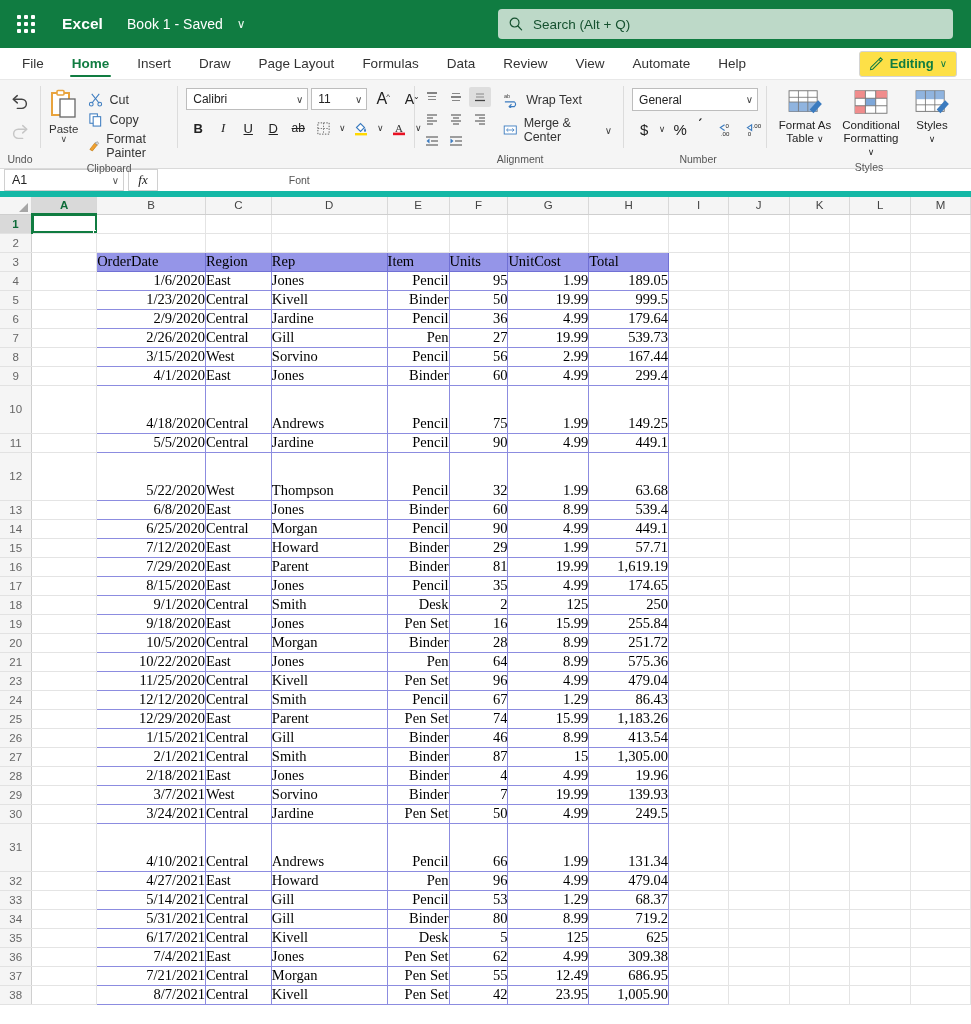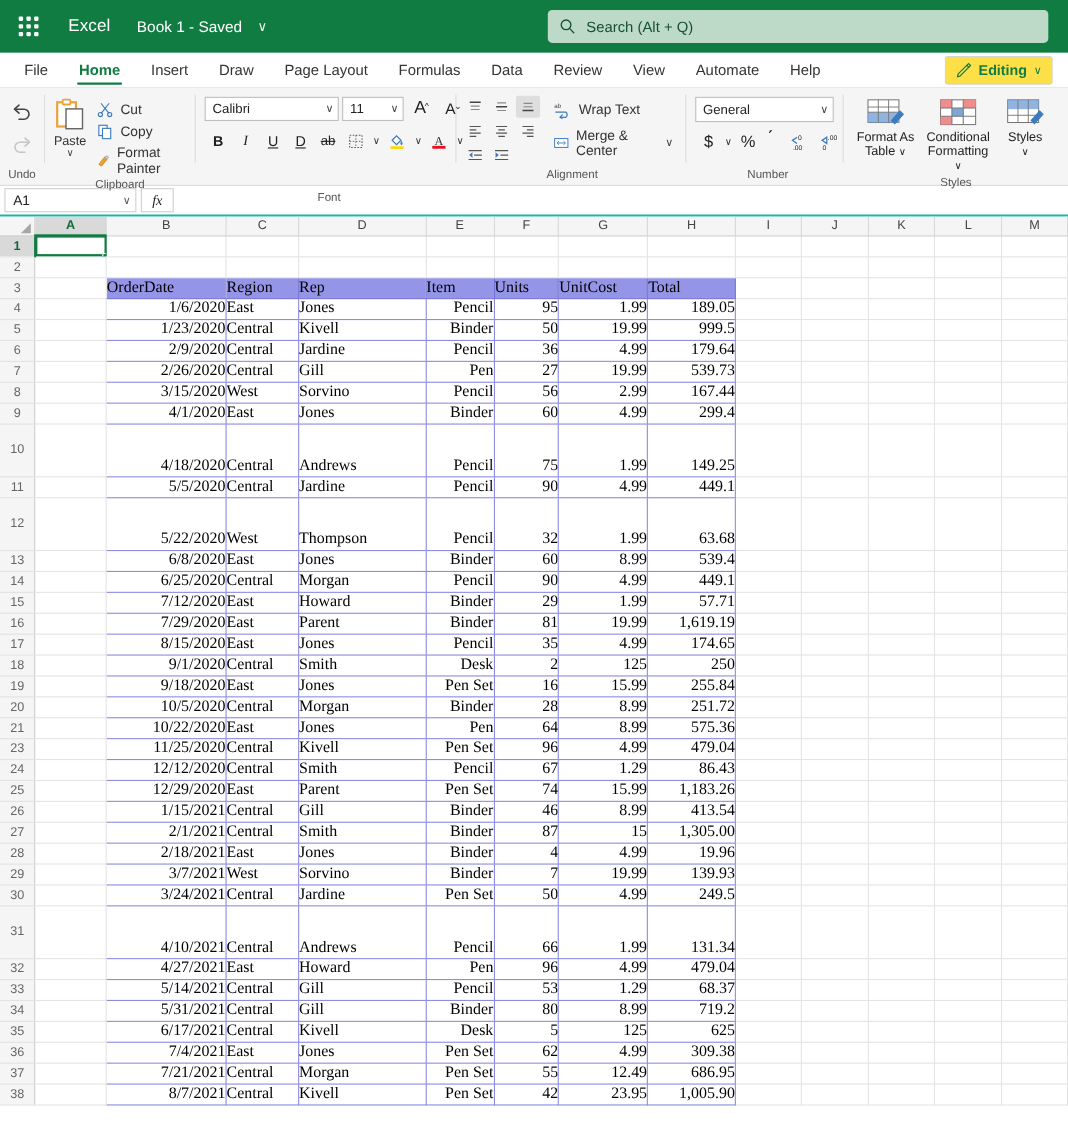--- a/index.html
+++ b/index.html
@@ -27,21 +27,21 @@
     grid-template-rows: repeat(3, 4px);
     gap: 3px;
     justify-content: center;
     align-content: center;
     cursor: pointer;
     border-radius: 3px;
   }
   .waffle i { background: #ffffff; border-radius: 1px; display: block; width:4px; height:4px;}
   .app-name {
     font-size: 15.5px;
-    font-weight: normal;
+    font-weight: bold;
     margin-left: 20px;
     color: #ffffff;
     letter-spacing: .1px;
   }
   .doc-title {
     font-size: 14px;
     margin-left: 24px;
     color: #ffffff;
   }
   .title-chevron {
@@ -180,21 +180,21 @@
   .style-item .cap { font-size: 11.5px; color: #222; text-align: center; line-height: 13px; margin-top: 2px;}
   .style-item .cap .cvd { font-size: 9px; }
 
   
   .fbar {
     height: 28px;
     background: #ffffff;
     display: flex;
     align-items: center;
     padding: 2px 4px;
-    border-bottom: 2px solid #14b8a6;
+    border-bottom: 6px solid #14b8a6;
   }
   .namebox {
     width: 120px; height: 22px;
     border: 1px solid #d0d0d0; background: #ffffff;
     display: flex; align-items: center; padding: 0 4px 0 7px;
     font-size: 12.5px; color: #222; cursor: text;
   }
   .namebox .cv { margin-left: auto; font-size: 10px; color: #555; }
   .fx {
     width: 30px; height: 22px; margin-left: 4px;

